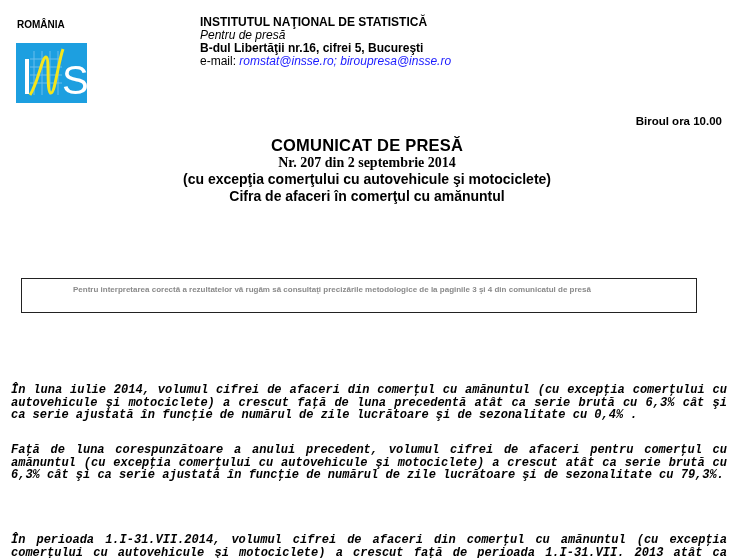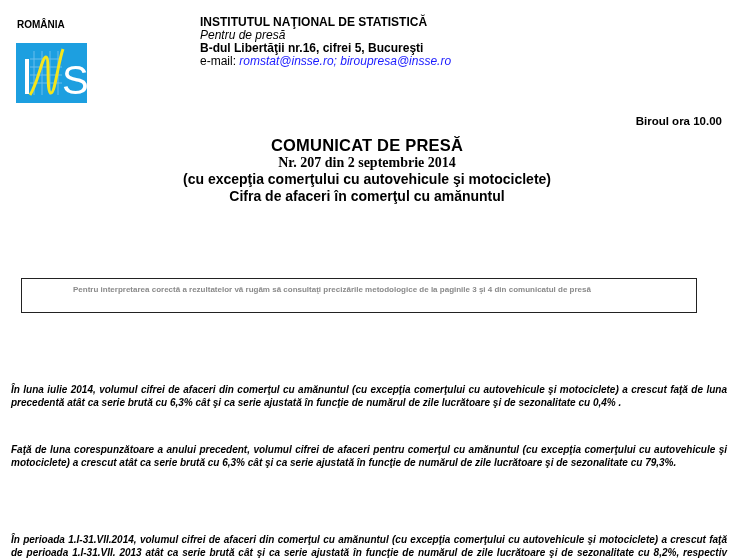--- a/index.html
+++ b/index.html
@@ -12,21 +12,21 @@
   .inst .bureau { font-style: italic; }
   .inst .addr, .inst .tel { font-weight: bold; }
   .inst .mail-link { color: #1a1aff; font-style: italic; }
   .embargo { right: 12px; top: 115px; font-size: 11.5px; font-weight: bold; }
   .title-block { left: 0; width: 734px; top: 136px; text-align: center; }
   .title-block .t1 { font-size: 16.5px; font-weight: bold; line-height: 19px; letter-spacing: 0.2px; }
   .title-block .t2 { font-family: "Liberation Serif", serif; font-size: 14px; font-weight: bold; line-height: 16px; }
   .title-block .t3 { font-size: 14px; font-weight: bold; line-height: 17px; }
   .notebox { left: 21px; top: 278px; width: 676px; height: 35px; border: 1.5px solid #222; box-sizing: border-box; }
   .notebox span { position: absolute; left: 11px; top: 6px; font-size: 8px; font-weight: bold; color: #8a8a8a; white-space: nowrap; margin-left: 40px; }
-  .para { left: 11px; width: 716px; font-size: 10px; font-weight: bold; font-style: italic; line-height: 12.5px; text-align: justify; }
+  .para { left: 11px; width: 716px; font-size: 12px; font-weight: bold; font-style: italic; line-height: 12.5px; text-align: justify; font-family: Liberation Mono, monospace; }
   .p1 { top: 384px; }
   .p2 { top: 444px; }
   .p3 { top: 534px; }
 </style>
 </head>
 <body>
 
 <div class="abs country">ROMÂNIA</div>
 
 <div class="abs logo">

